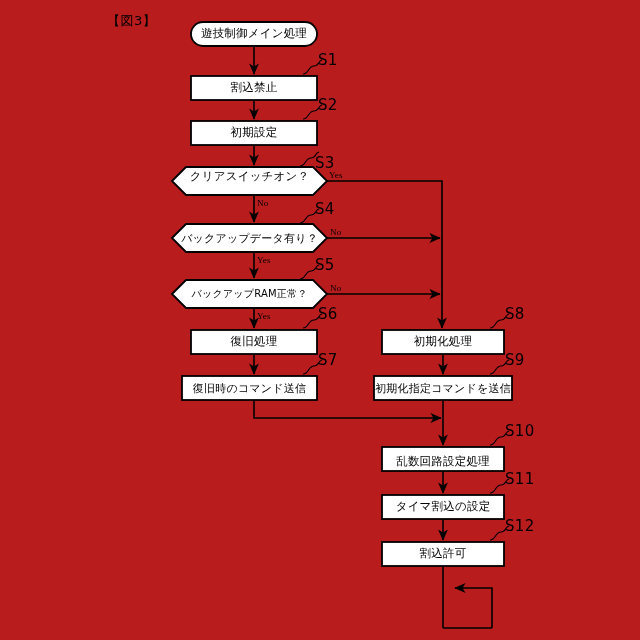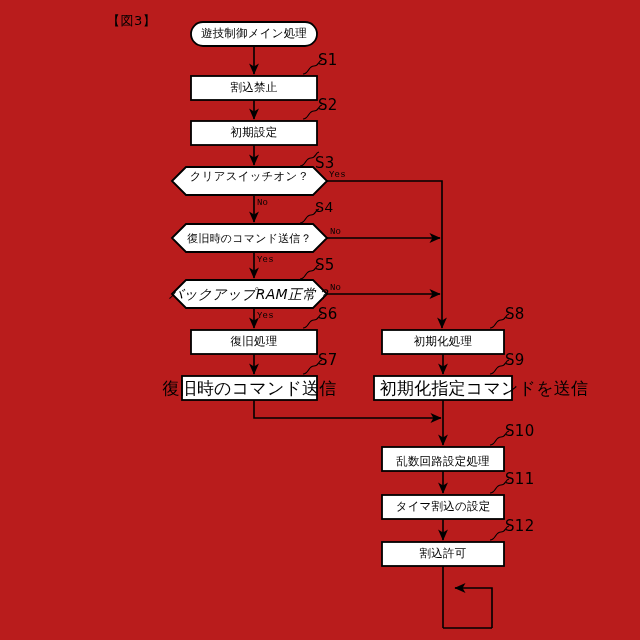--- a/index.html
+++ b/index.html
@@ -53,21 +53,21 @@
   .step-label {
     position: absolute;
     font-size: 15px;
     font-family: "DejaVu Sans", "Liberation Sans", sans-serif;
     white-space: nowrap;
     letter-spacing: 0.3px;
   }
   .edge-label {
     position: absolute;
     font-size: 9px;
-    font-family: Liberation Mono, monospace;
+    font-family: Liberation Serif, serif;
     white-space: nowrap;
     letter-spacing: 0.2px;
   }
 </style>
 </head>
 <body>
 
 <div id="canvas">
 
   <div class="fig-label">【図3】</div>
@@ -148,42 +148,42 @@
   </svg>
 
   <div class="node-text" style="left:191px;top:22px;width:126px;height:24px;">遊技制御メイン処理</div>
 
   <div class="node-text" style="left:191px;top:76px;width:126px;height:24px;">割込禁止</div>
 
   <div class="node-text" style="left:191px;top:121px;width:126px;height:24px;">初期設定</div>
 
   <div class="node-text" style="left:172px;top:167px;width:155px;height:20px;">クリアスイッチオン？</div>
 
-  <div class="node-text" style="left:172px;top:224px;width:155px;height:28px;font-size:11px;">復旧時のコマンド送信？</div>
+  <div class="node-text" style="left:172px;top:224px;width:155px;height:28px;font-size:11px;">バックアップデータ有り？</div>
 
-  <div class="node-text" style="left:172px;top:280px;width:155px;height:28px;font-size:14px;font-style:italic;">バックアップRAM正常？</div>
+  <div class="node-text" style="left:172px;top:280px;width:155px;height:28px;font-size:10px;">バックアップRAM正常？</div>
 
   <div class="node-text" style="left:191px;top:330px;width:126px;height:24px;">復旧処理</div>
 
-  <div class="node-text" style="left:182px;top:376px;width:135px;height:24px;font-size:17px;">復旧時のコマンド送信</div>
+  <div class="node-text" style="left:182px;top:376px;width:135px;height:24px;font-size:11px;">復旧時のコマンド送信</div>
 
   <div class="node-text" style="left:382px;top:330px;width:122px;height:24px;">初期化処理</div>
 
-  <div class="node-text" style="left:374px;top:376px;width:138px;height:24px;font-size:17px;padding-left:41px;">初期化指定コマンドを送信</div>
+  <div class="node-text" style="left:374px;top:376px;width:138px;height:24px;font-size:11px;">初期化指定コマンドを送信</div>
 
   <div class="node-text" style="left:382px;top:447px;width:122px;height:30px;">乱数回路設定処理</div>
 
   <div class="node-text" style="left:382px;top:495px;width:122px;height:24px;">タイマ割込の設定</div>
 
   <div class="node-text" style="left:382px;top:542px;width:122px;height:24px;">割込許可</div>
 
   <div class="step-label" style="left:318px;top:51px;">S1</div>
   <div class="step-label" style="left:318px;top:96px;">S2</div>
   <div class="step-label" style="left:315px;top:154px;">S3</div>
-  <div class="step-label" style="left:315px;top:200px;font-family:Liberation Mono, monospace;">S4</div>
+  <div class="step-label" style="left:315px;top:200px;">S4</div>
   <div class="step-label" style="left:315px;top:256px;">S5</div>
   <div class="step-label" style="left:318px;top:305px;">S6</div>
   <div class="step-label" style="left:318px;top:351px;">S7</div>
   <div class="step-label" style="left:505px;top:305px;">S8</div>
   <div class="step-label" style="left:505px;top:351px;">S9</div>
   <div class="step-label" style="left:505px;top:422px;">S10</div>
   <div class="step-label" style="left:505px;top:470px;">S11</div>
   <div class="step-label" style="left:505px;top:517px;">S12</div>
 
   <div class="edge-label" style="left:329px;top:170px;">Yes</div>

